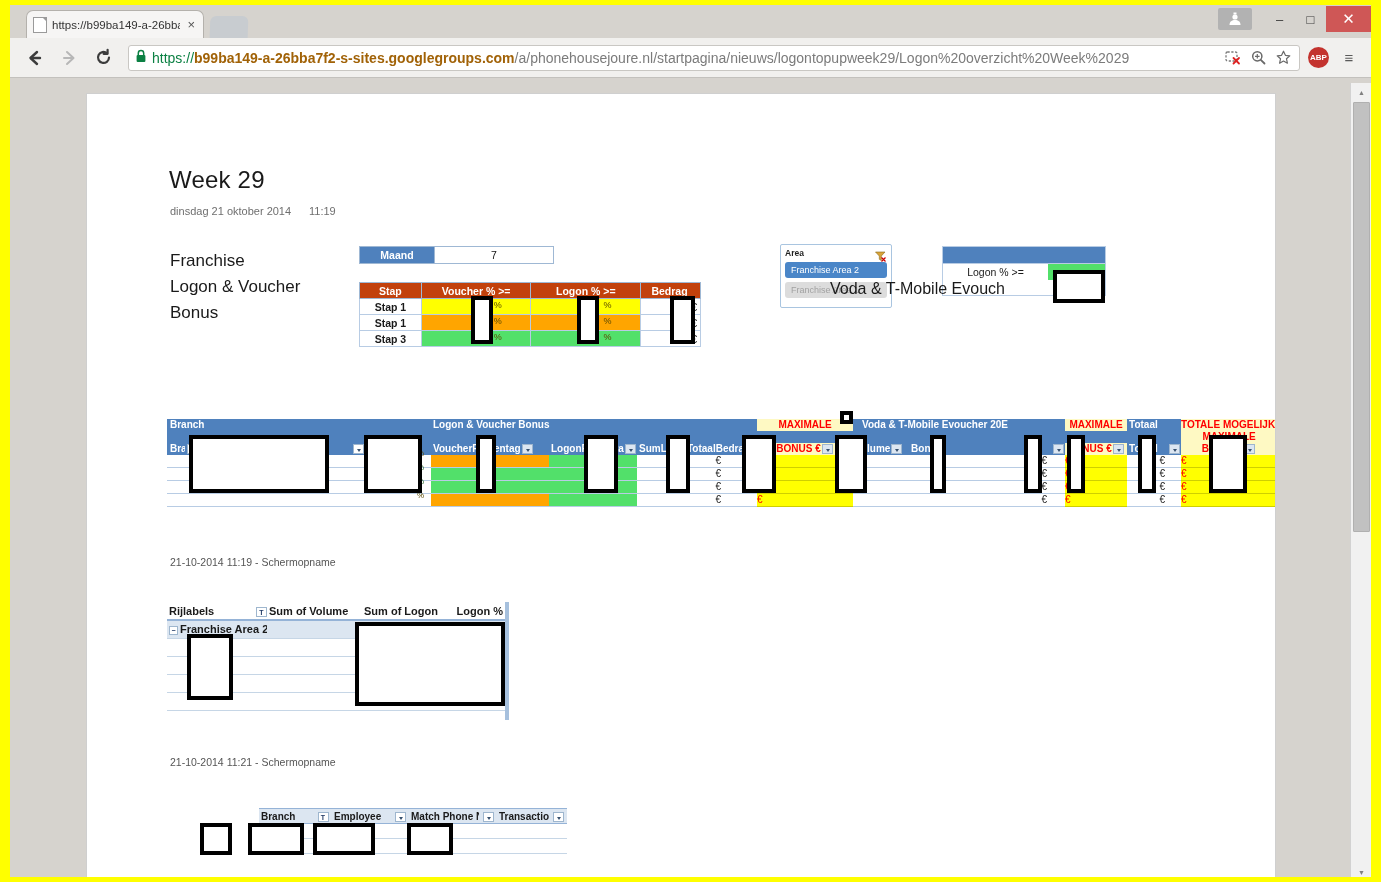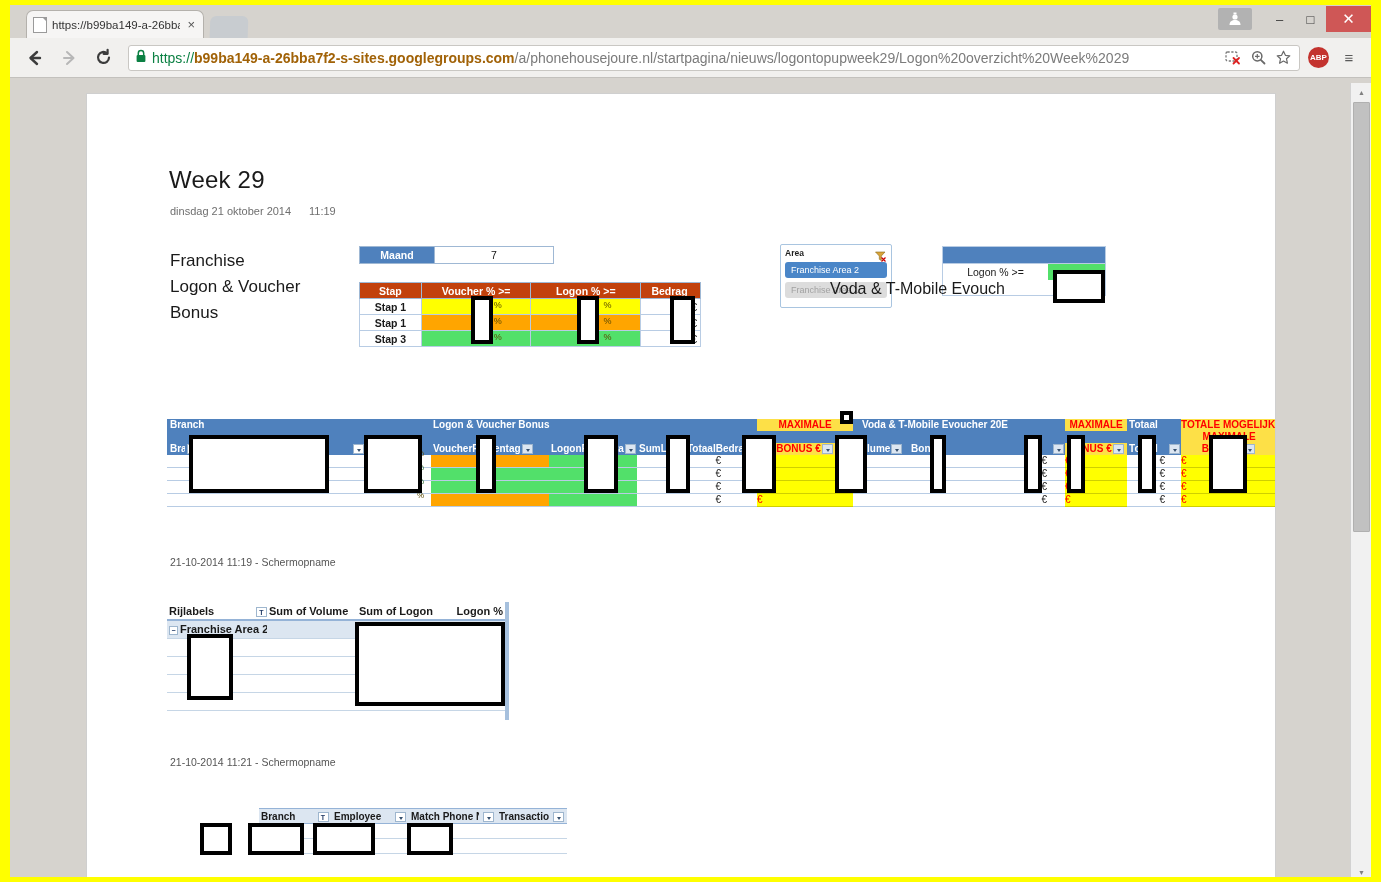--- a/index.html
+++ b/index.html
@@ -171,21 +171,21 @@
                   background:#fff; line-height:17px; }
   #voda-row .val{ flex:1; background:#52e06a; }
   #voda-caption{ position:absolute; left:743px; top:186px; font-size:16px; color:#1a1a1a; }
 
   
   #grid{ position:absolute; left:80px; top:325px; width:1110px; }
   #grid table{ border-collapse:collapse; table-layout:fixed; width:1110px; }
   #grid td, #grid th{ padding:0; font-size:10px; line-height:12px; height:12px;
                       overflow:hidden; white-space:nowrap; }
   .hdr-blue{ background:#4f81bd; color:#fff; font-weight:bold; }
-  .hdr-yellow{ background:#fde047; color:#ff0000; font-weight:bold; text-align:center; }
+  .hdr-yellow{ background:#fef9c3; color:#ff0000; font-weight:bold; text-align:center; }
   .cell{ background:#fff; border-bottom:1px solid #b8cce4; height:14px; }
   .cell-y{ background:#ffff00; border-bottom:1px solid #cfcf00; height:14px; }
   .eur{ color:#1a1a1a; font-size:9px; padding-left:2px; }
   .eur-r{ color:#ff0000; font-size:9px; padding-left:4px; }
   .fdrop{ display:inline-block; width:11px; height:10px; background:#dce6f1;
           border:1px solid #9eb6ce; vertical-align:middle; position:relative;
           margin:0 1px; }
   .fdrop:after{ content:""; position:absolute; left:3px; top:4px;
                 border-width:3px 2.5px 0 2.5px; border-style:solid;
                 border-color:#36506e transparent transparent transparent; }
@@ -526,21 +526,21 @@
               <col style="width:14px">
               <col style="width:90px">
               <col style="width:88px">
               <col style="width:60px">
             </colgroup>
           <tbody>
               <tr>
             <td class="pv-head">Rijlabels</td>
             <td class="pv-head" style="text-align:right;"><span class="ftxt">T</span></td>
             <td class="pv-head">Sum of Volume</td>
-            <td class="pv-head" style="text-align:left;margin-top:40px;">Sum of Logon</td>
+            <td class="pv-head" style="text-align:center;margin-top:40px;">Sum of Logon</td>
             <td class="pv-head" style="text-align:right;">Logon %</td>
           </tr>
           <tr>
             <td class="pv-group" colspan="2"><span class="grp">−</span><span style="margin-left:2px;">Franchise Area 2</span></td>
             <td class="pv-group"></td>
             <td class="pv-group"></td>
             <td class="pv-group"></td>
           </tr>
           <tr>
                 <td class="pv-blank" colspan="5"></td>

